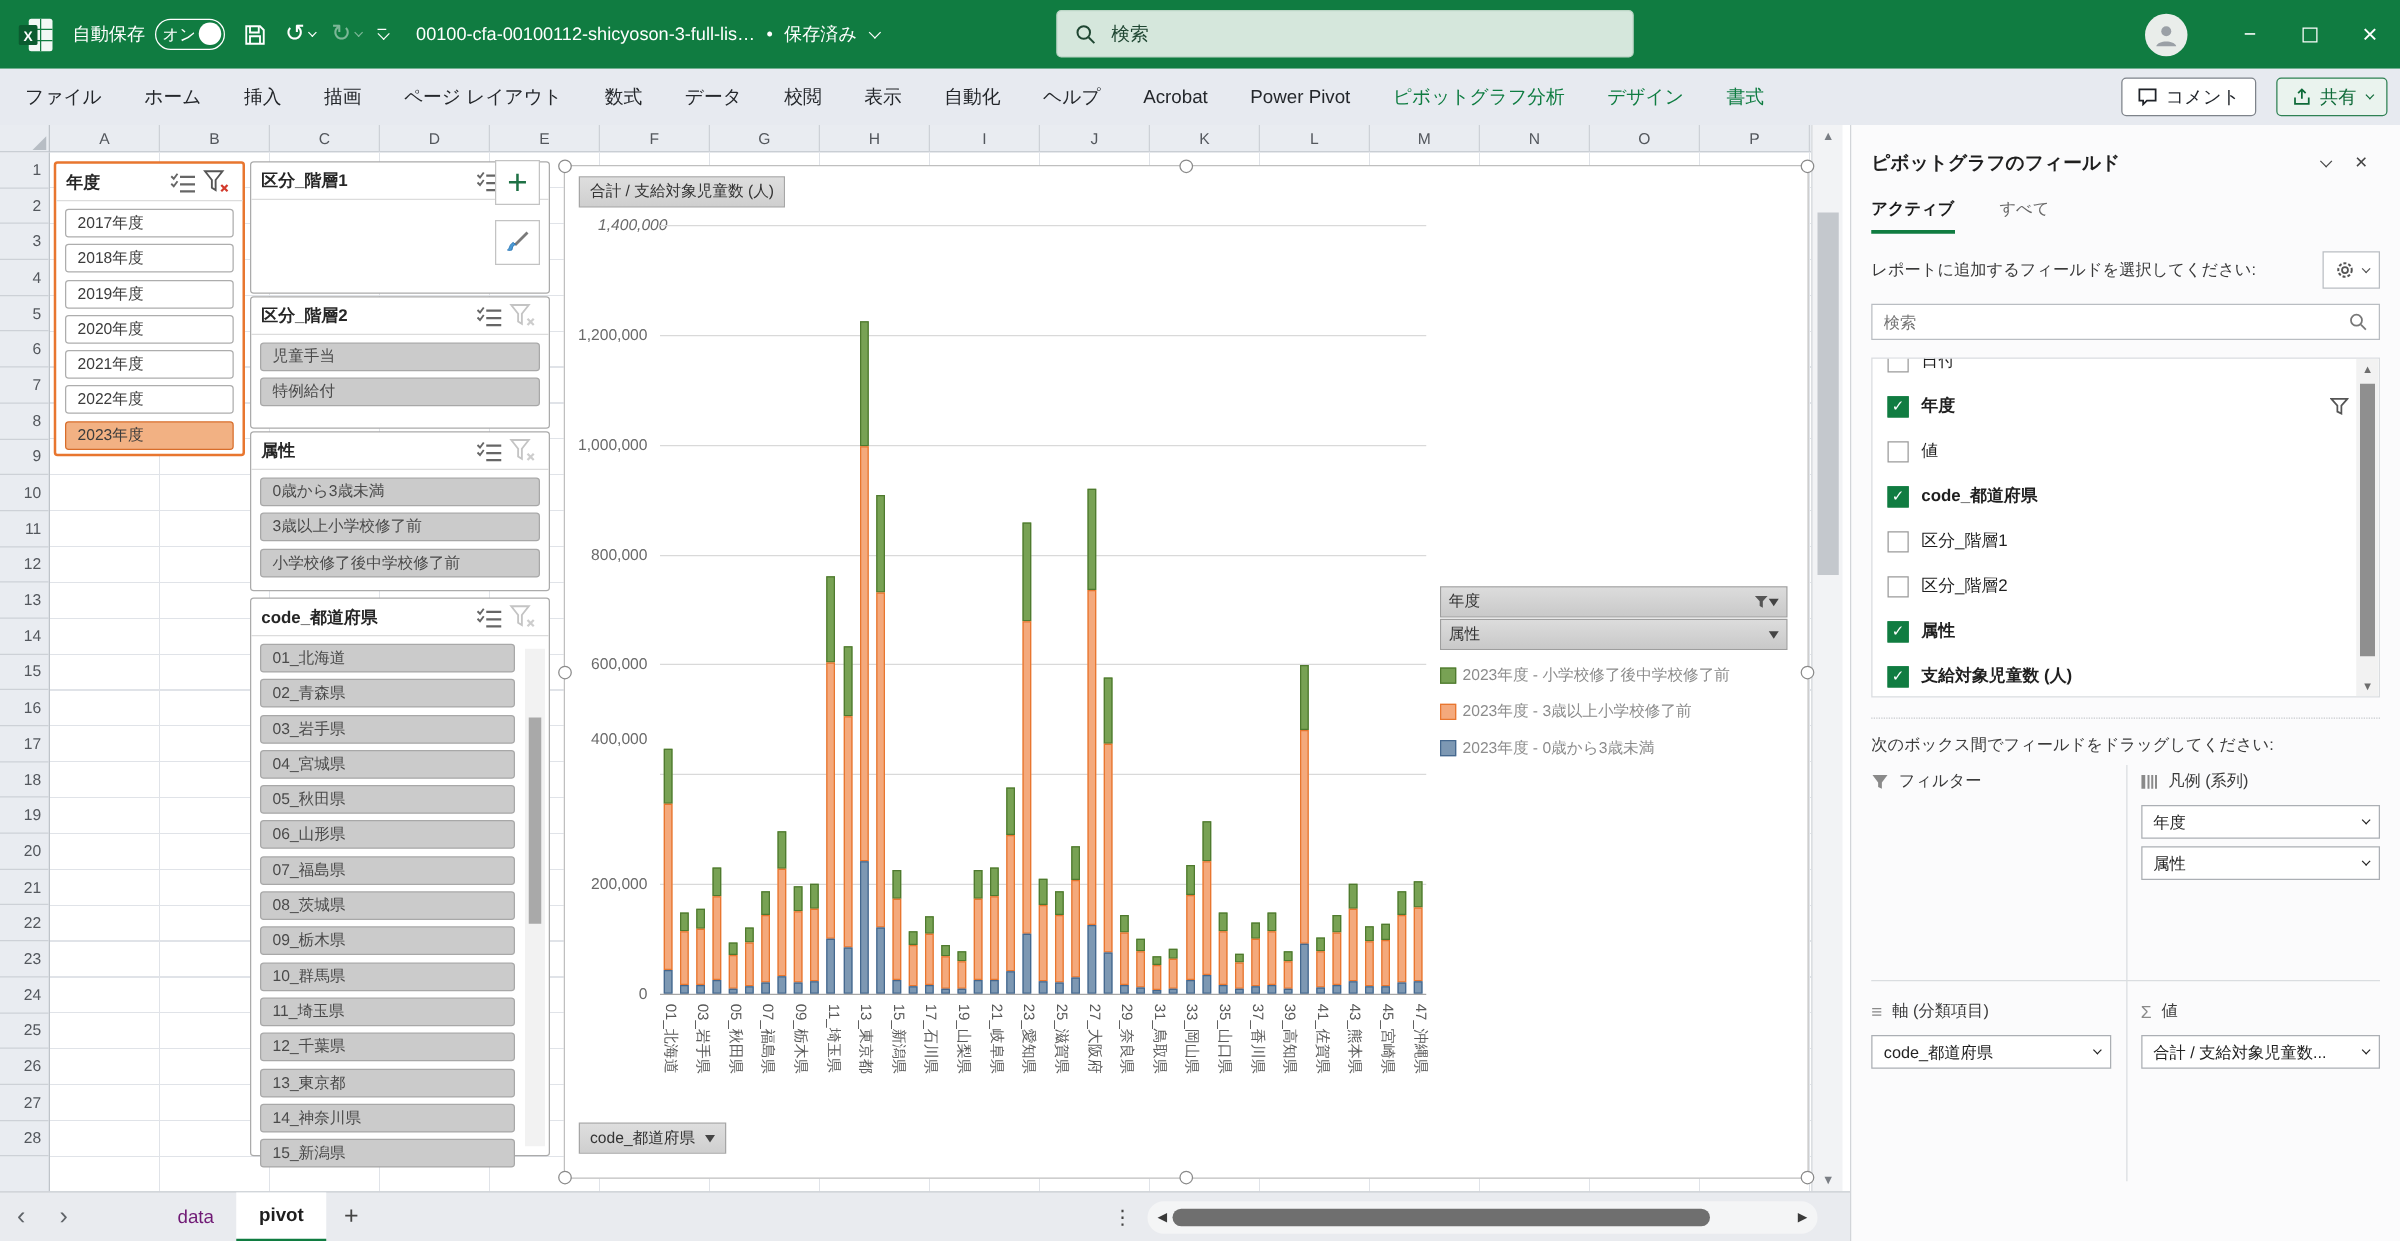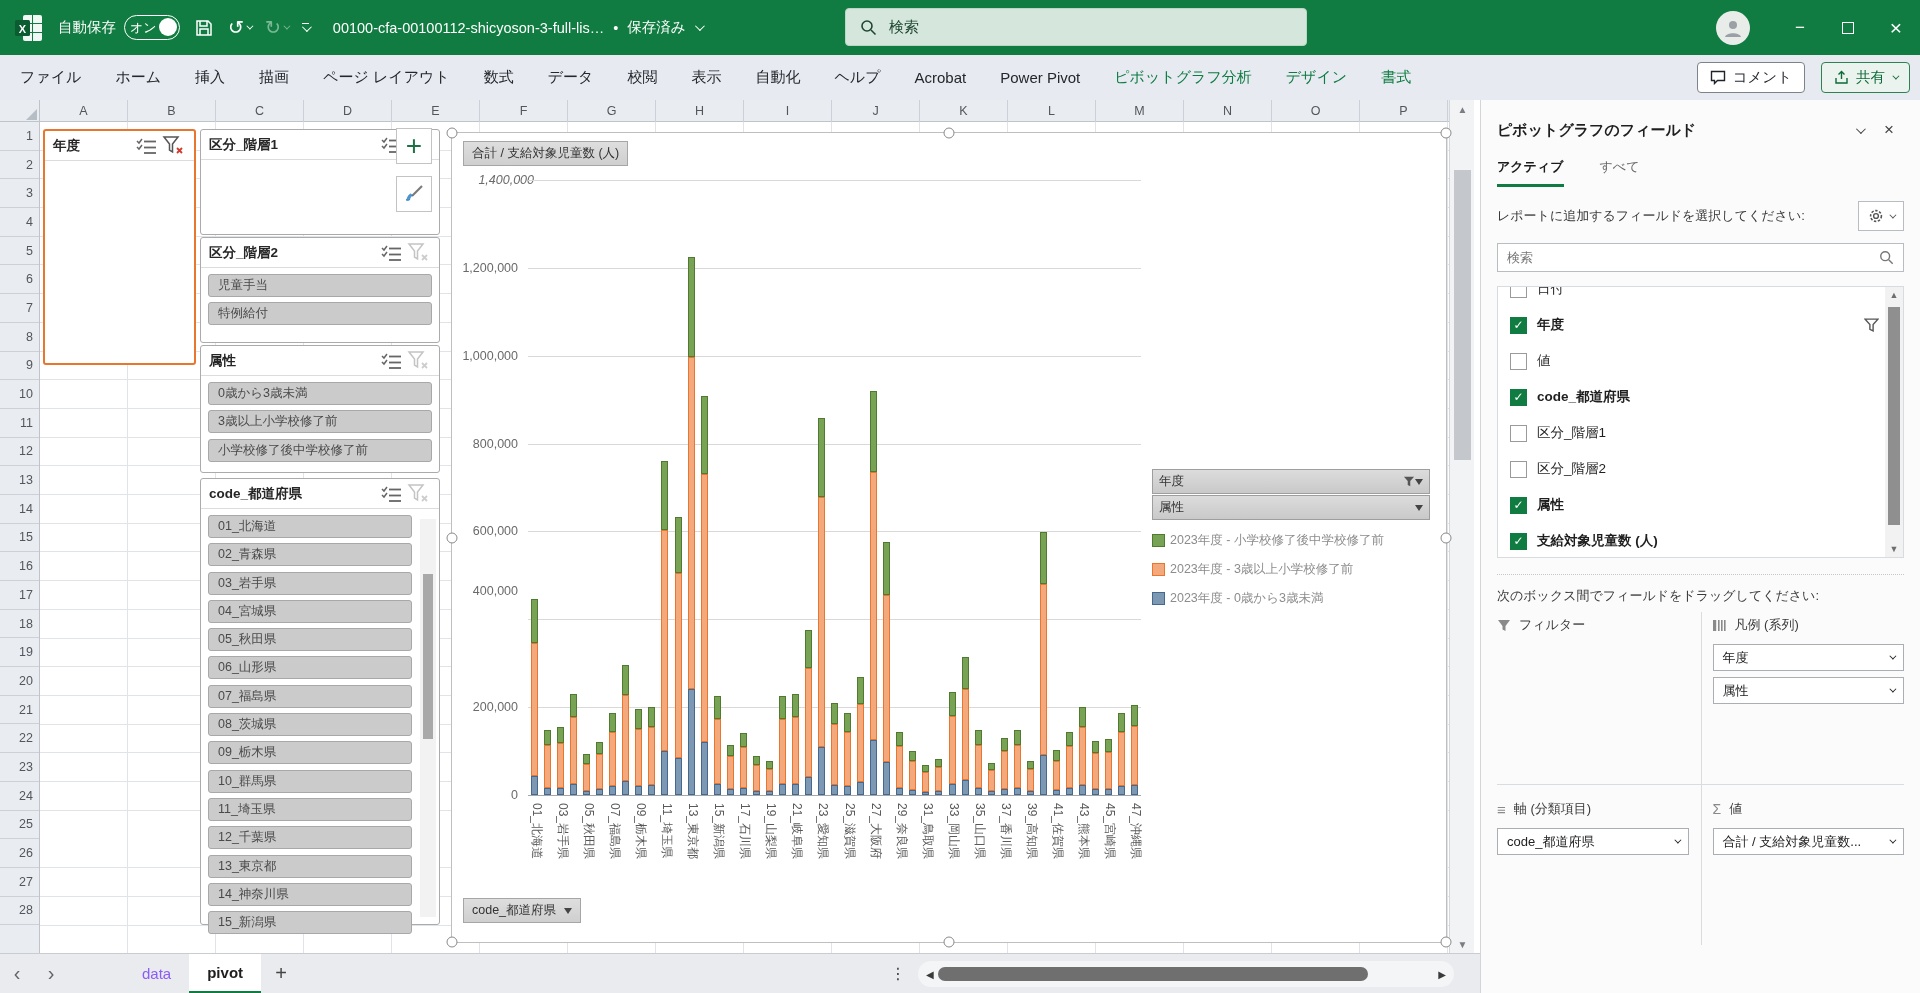--- a/index.html
+++ b/index.html
@@ -170,21 +170,21 @@
   .pane-bottom { position:absolute; left:0; right:0; bottom:0; height:46px; border-top:1px solid #E2E4E7;
     display:flex; align-items:center; padding:0 16px; gap:9px; }
   .pane-bottom .sp { flex:1; }
   .btn-update { width:62px; height:30px; background:#E8E9EA; color:#9B9B9B; display:flex;
     align-items:center; justify-content:center; font-size:13.5px; }
 
   
   .tabbar { position:absolute; left:0; top:953px; width:1480px; height:40px; background:#E9EBEF;
     border-top:1px solid #C9CDD2; display:flex; align-items:center; }
   .nav-ar { width:34px; text-align:center; color:#5F6368; font-size:20px; }
-  .sheettab { padding:0 18px; height:40px; display:flex; align-items:center; font-size:15px; color:#8b5cf6; }
+  .sheettab { padding:0 18px; height:40px; display:flex; align-items:center; font-size:15px; color:#701a75; }
   .sheettab.on { background:#fff; font-weight:bold; color:#1E1E1E; border-bottom:3px solid #107C41; }
   .addsheet { width:40px; text-align:center; color:#444; font-size:20px; }
   .kebab { position:absolute; left:890px; color:#444; font-size:16px; letter-spacing:0; }
   .hscroll { position:absolute; left:918px; top:7px; width:536px; height:26px; background:#F4F5F6;
     border-radius:13px; display:flex; align-items:center; padding:0 8px; }
   .hs-thumb { position:absolute; left:20px; top:6px; width:430px; height:14px; background:#6F6F6F;
     border-radius:7px; }
   .hs-ar { color:#3A3A3A; font-size:10px; position:absolute; }
   svg { display:block; }
 </style>
@@ -366,20 +366,29 @@
             <line x1="8" y1="16" x2="20" y2="16" stroke="#666" stroke-width="1.8"></line>
           </svg>
         </span>
         <span class="sl-ico">
           <svg width="22" height="19" viewBox="0 0 22 19">
             <path d="M2 1h14l-5.5 7v8l-3-1.8V8z" fill="none" stroke="#555" stroke-width="1.5"></path>
             <path d="M15 12l5 5M20 12l-5 5" stroke="#D33A2C" stroke-width="1.8"></path>
           </svg>
         </span>
       </div>
+      <div class="sl-items">
+        <div class="sl-item ">2017年度</div>
+        <div class="sl-item ">2018年度</div>
+        <div class="sl-item ">2019年度</div>
+        <div class="sl-item ">2020年度</div>
+        <div class="sl-item ">2021年度</div>
+        <div class="sl-item ">2022年度</div>
+        <div class="sl-item selected">2023年度</div>
+      </div>
     </div>
   <div class="slicer" id="slicer-1">
       <div class="sl-head">
         <span class="sl-title">区分_階層1</span>
         <span class="sl-ico">
           <svg width="22" height="18" viewBox="0 0 22 18">
             <path d="M1 4l2 2 3-4" fill="none" stroke="#666" stroke-width="1.5"></path>
             <line x1="8" y1="4.5" x2="20" y2="4.5" stroke="#666" stroke-width="1.8"></line>
             <path d="M1 10l2 2 3-4" fill="none" stroke="#666" stroke-width="1.5"></path>
             <line x1="8" y1="10.5" x2="20" y2="10.5" stroke="#666" stroke-width="1.8"></line>

